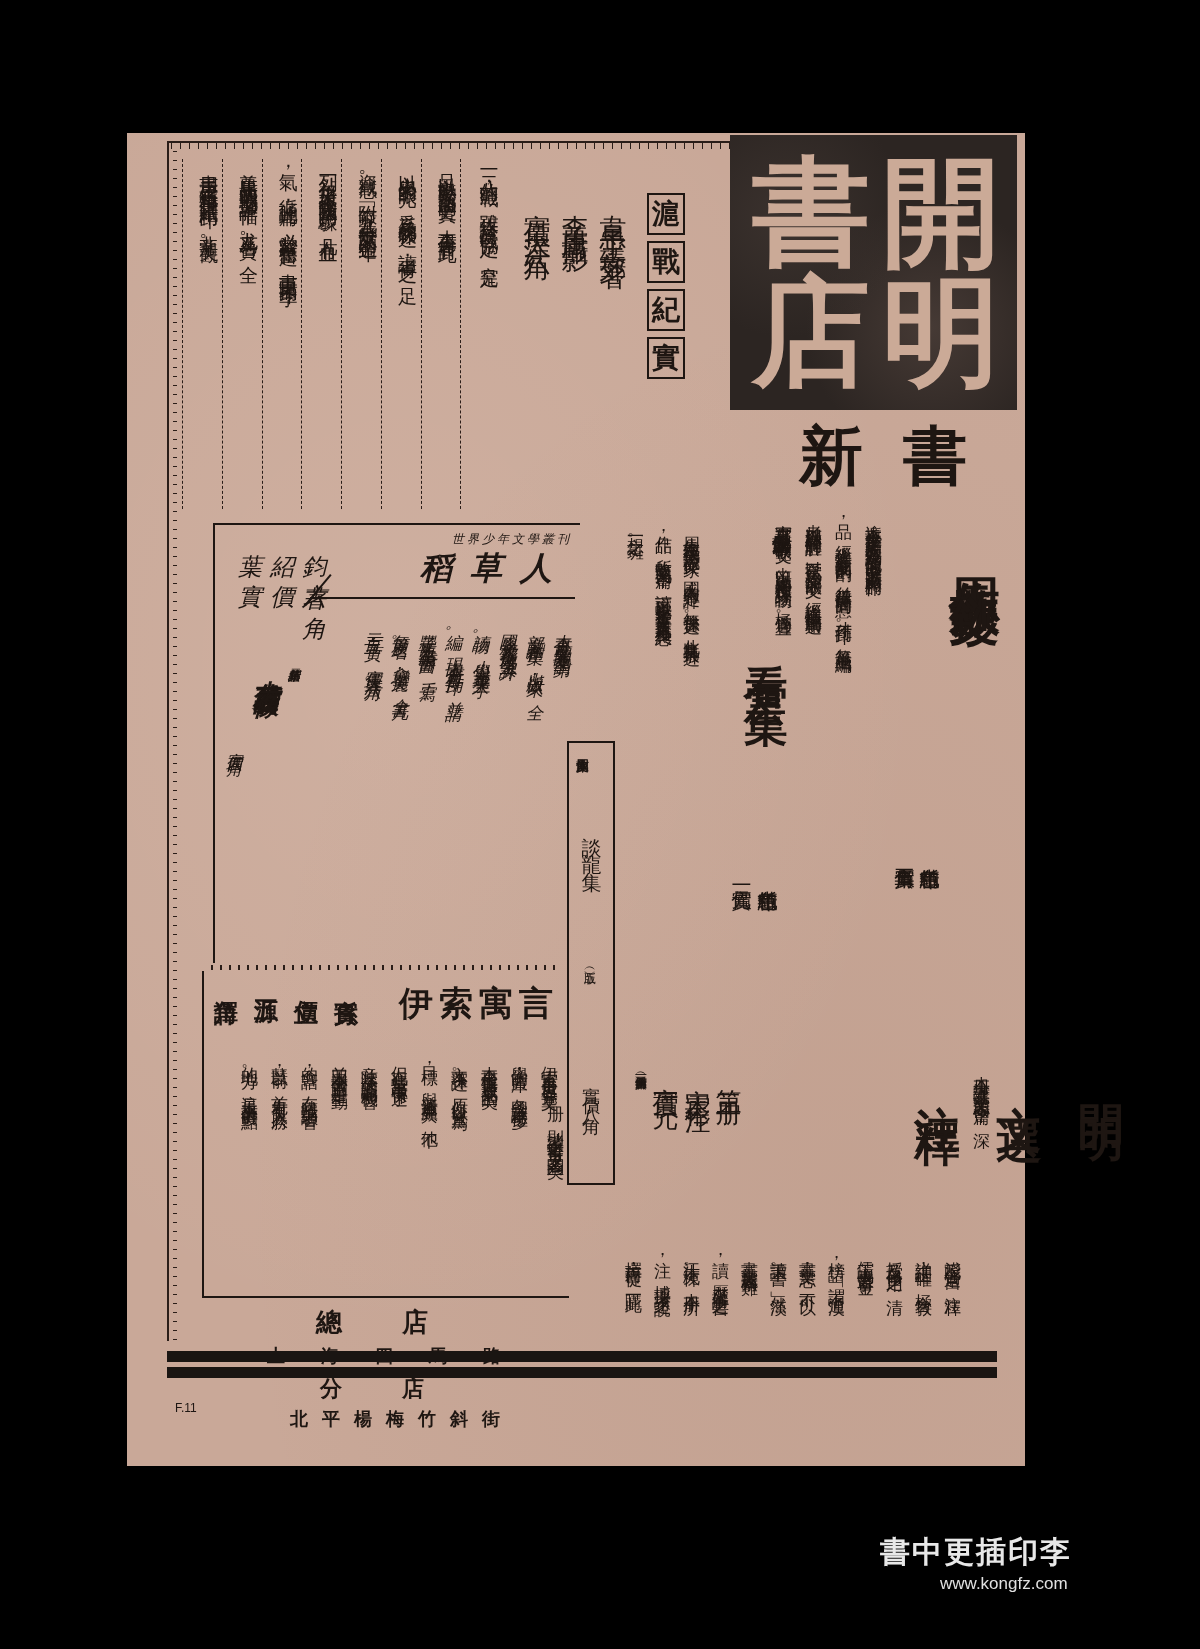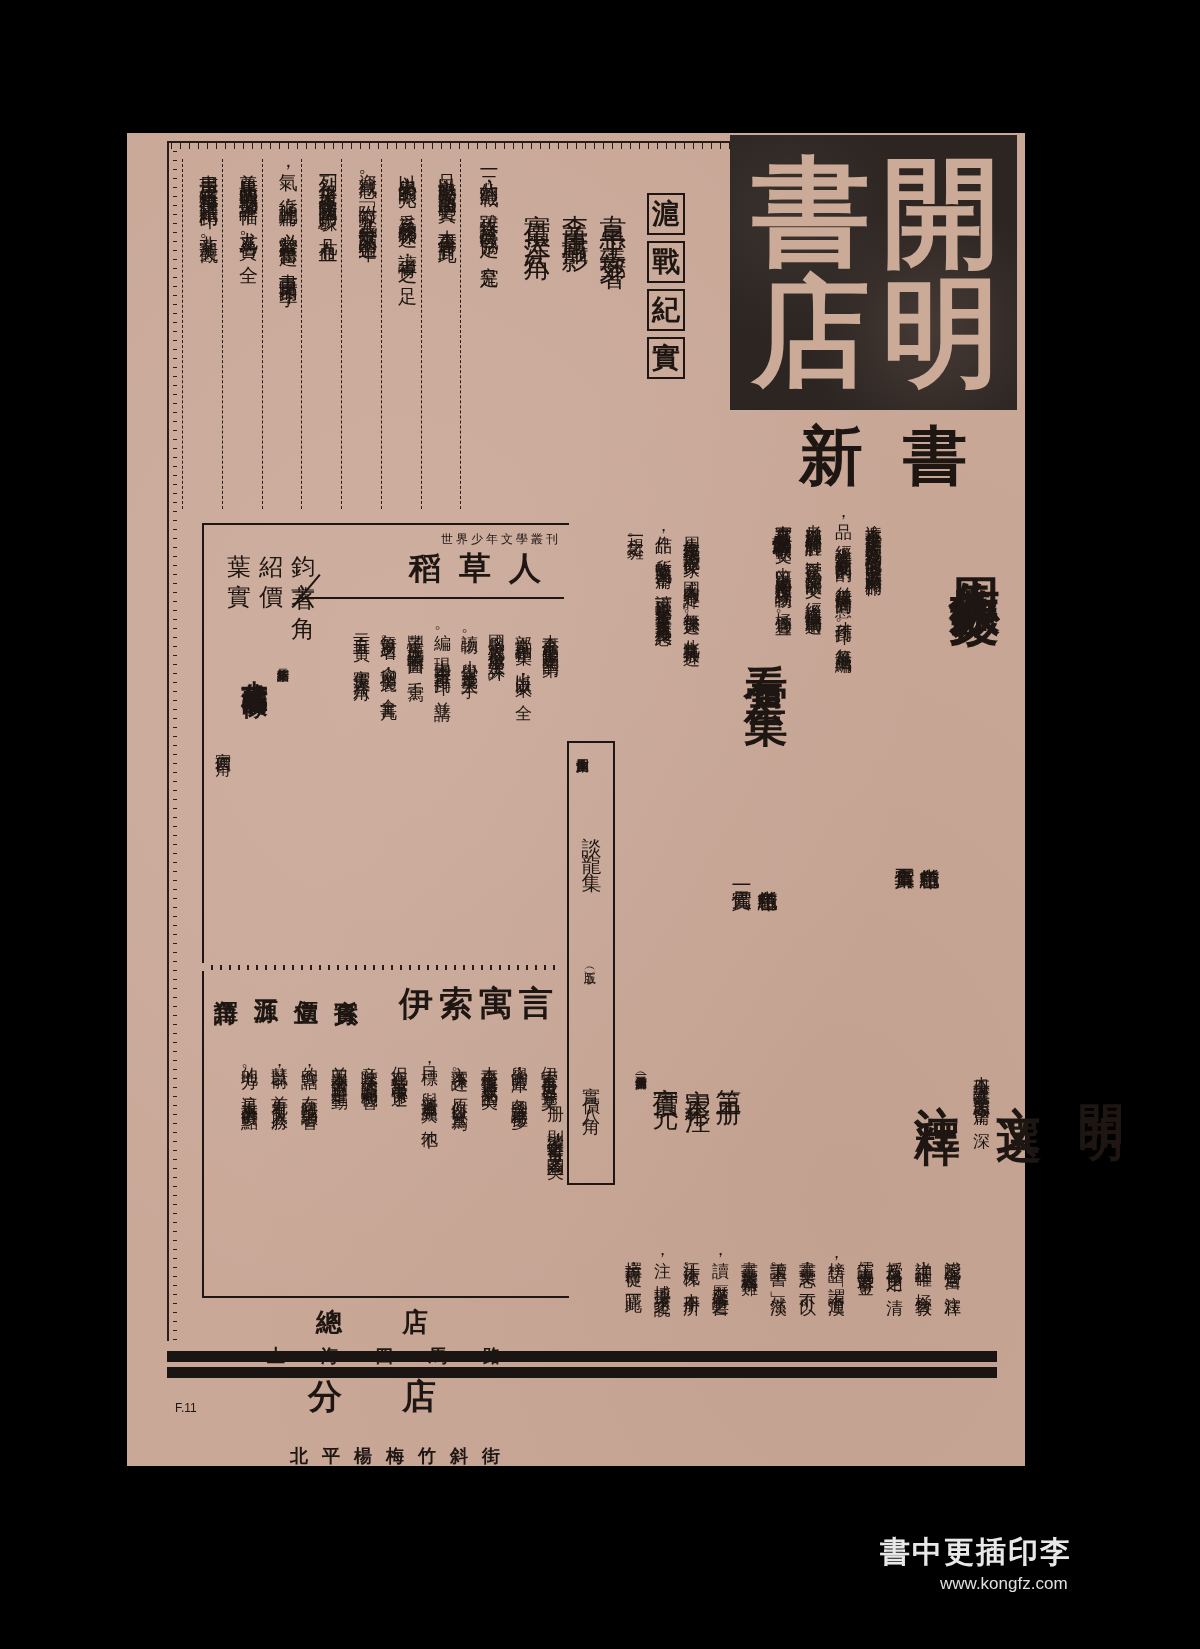--- a/index.html
+++ b/index.html
@@ -82,21 +82,21 @@
     <div class="v" style="font-size:17px;line-height:28px;letter-spacing:2px;height:540px;">想之一斑。</div>
   </div>
 
   <div class="abs" style="left:440px;top:608px;width:44px;height:440px;border-left:2px solid #1e1612;border-right:2px solid #1e1612;border-top:2px solid #1e1612;border-bottom:2px solid #1e1612;">
     <div class="v" style="position:absolute;left:4px;top:6px;font-size:13px;height:62px;">周作人第四散文集</div>
     <div class="v" style="position:absolute;left:10px;top:78px;font-size:20px;letter-spacing:18px;">談龍集</div>
     <div class="v" style="position:absolute;left:12px;top:220px;font-size:12px;">（五版）</div>
     <div class="v" style="position:absolute;left:10px;top:330px;font-size:18px;letter-spacing:10px;">實價八角</div>
   </div>
 
-  <div class="abs" style="left:75px;top:390px;width:365px;height:438px;border-top:2px solid #1e1612;border-left:2px solid #1e1612;">
+  <div class="abs" style="left:86px;top:390px;width:365px;height:438px;border-top:2px solid #1e1612;border-left:2px solid #1e1612;font-style:italic;">
     <div class="abs" style="right:8px;top:6px;font-size:12px;letter-spacing:3px;direction:rtl;">世界少年文學叢刊</div>
     <div class="abs" style="right:10px;top:22px;font-size:32px;font-weight:bold;letter-spacing:18px;direction:rtl;">稻草人</div>
     <div class="abs" style="left:95px;top:72px;width:265px;height:2px;background:#1e1612;"></div>
     <div class="abs" style="left:102px;top:45px;width:2px;height:40px;background:#1e1612;transform:rotate(40deg);"></div>
     <div class="abs" style="left:4px;top:26px;font-size:24px;letter-spacing:8px;direction:rtl;width:115px;">葉紹鈞著</div>
     <div class="abs" style="left:4px;top:56px;font-size:24px;letter-spacing:8px;direction:rtl;width:115px;">實價六角</div>
     <div class="abs" style="left:95px;top:96px;height:320px;display:flex;flex-direction:row-reverse;width:265px;">
       <div class="v" style="font-size:17px;line-height:27px;letter-spacing:3px;height:320px;">本書爲葉聖陶先生的第一</div>
       <div class="v" style="font-size:17px;line-height:27px;letter-spacing:3px;height:320px;">部童話創作集，出版以來，全</div>
       <div class="v" style="font-size:17px;line-height:27px;letter-spacing:3px;height:320px;">國學校大都採做學生課外</div>
@@ -160,21 +160,21 @@
     <div class="v" style="font-size:17px;line-height:29px;letter-spacing:3px;height:165px;">讀，歷來講解之書</div>
     <div class="v" style="font-size:17px;line-height:29px;letter-spacing:3px;height:165px;">汗牛充棟。本册所</div>
     <div class="v" style="font-size:17px;line-height:29px;letter-spacing:3px;height:165px;">注，博採諸家之說，</div>
     <div class="v" style="font-size:17px;line-height:29px;letter-spacing:3px;height:165px;">擇善而從，購此一</div>
   </div>
   <div class="abs v" style="left:418px;top:960px;font-size:17px;letter-spacing:3px;height:300px;">册，則諸家之書皆可束之高閣矣。</div>
 
   <div class="abs" style="left:110px;top:1172px;width:330px;text-align:center;">
     <div style="font-size:26px;font-weight:bold;letter-spacing:60px;direction:rtl;margin-bottom:4px;">總店</div>
     <div style="font-size:18px;font-weight:bold;letter-spacing:36px;direction:rtl;margin-bottom:6px;">上海四馬路</div>
-    <div style="font-size:34px;font-weight:bold;letter-spacing:60px;direction:rtl;margin-bottom:24px;">分店</div>
+    <div style="font-size:22px;font-weight:bold;letter-spacing:60px;direction:rtl;margin-bottom:3px;">分店</div>
     <div style="font-size:18px;font-weight:bold;letter-spacing:14px;direction:rtl;margin-bottom:10px;">北平楊梅竹斜街</div>
   </div>
 
   <div class="thick-bar" style="top:1218px;"></div>
   <div class="thick-bar" style="top:1234px;"></div>
 
   <div class="abs" style="left:48px;top:1268px;font-size:12px;font-family:'Liberation Sans',sans-serif;">F.11</div>
 </div>
 
 <div class="abs" style="left:880px;top:1532px;color:#e8e8e8;font-size:30px;font-family:'DejaVu Sans',sans-serif;font-weight:bold;letter-spacing:2px;">書中更插印李</div>

